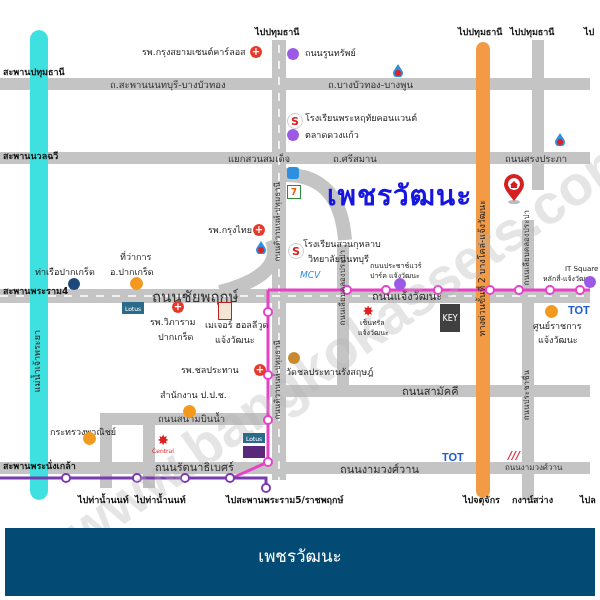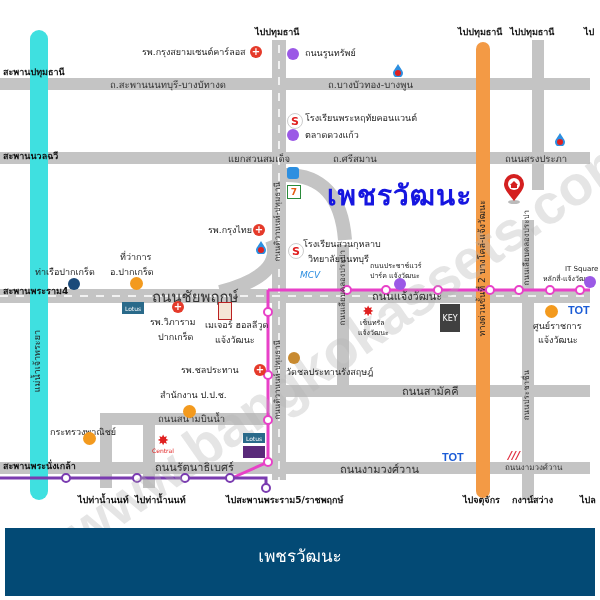--- a/index.html
+++ b/index.html
@@ -96,21 +96,21 @@
   <div class="lbl dest" style="left:463px;top:496px">ไปจตุจักร</div>
   <div class="lbl dest" style="left:512px;top:496px">กงาน์สว่าง</div>
   <div class="lbl dest" style="left:580px;top:496px">ไปล</div>
 
   <div class="lbl dest" style="left:3px;top:68px">สะพานปทุมธานี</div>
   <div class="lbl dest" style="left:3px;top:152px">สะพานนวลฉวี</div>
   <div class="lbl dest" style="left:3px;top:287px">สะพานพระราม4</div>
   <div class="lbl dest" style="left:3px;top:462px">สะพานพระนั่งเกล้า</div>
   <div class="lbl vert" style="left:33px;top:330px;font-size:9px">แม่น้ำเจ้าพระยา</div>
 
-  <div class="lbl road" style="left:110px;top:80px">ถ.สะพานนนทบุรี-บางบัทางด</div>
+  <div class="lbl road" style="left:110px;top:80px">ถ.สะพานนนทบุรี-บางบัวทอง</div>
   <div class="lbl road" style="left:328px;top:80px">ถ.บางบัวทอง-บางพูน</div>
   <div class="lbl road" style="left:228px;top:154px">แยกสวนสมเด็จ</div>
   <div class="lbl road" style="left:333px;top:154px">ถ.ศรีสมาน</div>
   <div class="lbl road" style="left:505px;top:154px">ถนนสรงประภา</div>
   <div class="lbl road" style="left:152px;top:290px;font-size:15px">ถนนชัยพฤกษ์</div>
   <div class="lbl road" style="left:372px;top:291px;font-size:11px">ถนนแจ้งวัฒนะ</div>
   <div class="lbl road" style="left:402px;top:386px;font-size:11px">ถนนสามัคคี</div>
   <div class="lbl road" style="left:158px;top:414px">ถนนสนามบินน้ำ</div>
   <div class="lbl road" style="left:155px;top:462px;font-size:11px">ถนนรัตนาธิเบศร์</div>
   <div class="lbl road" style="left:340px;top:464px;font-size:11px">ถนนงามวงศ์วาน</div>

